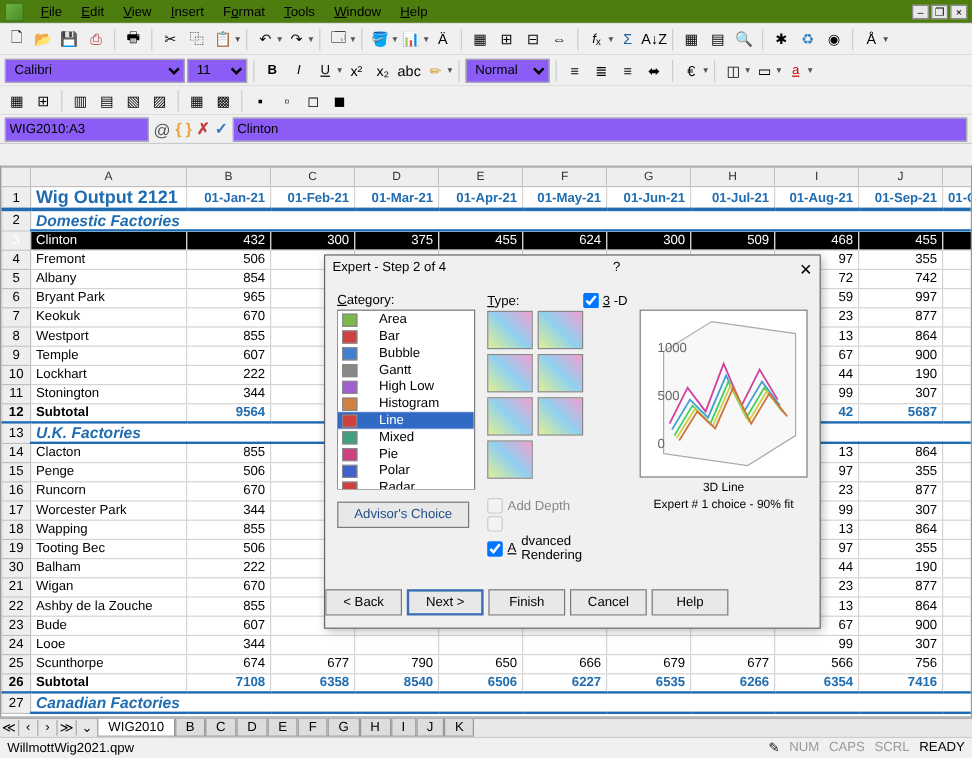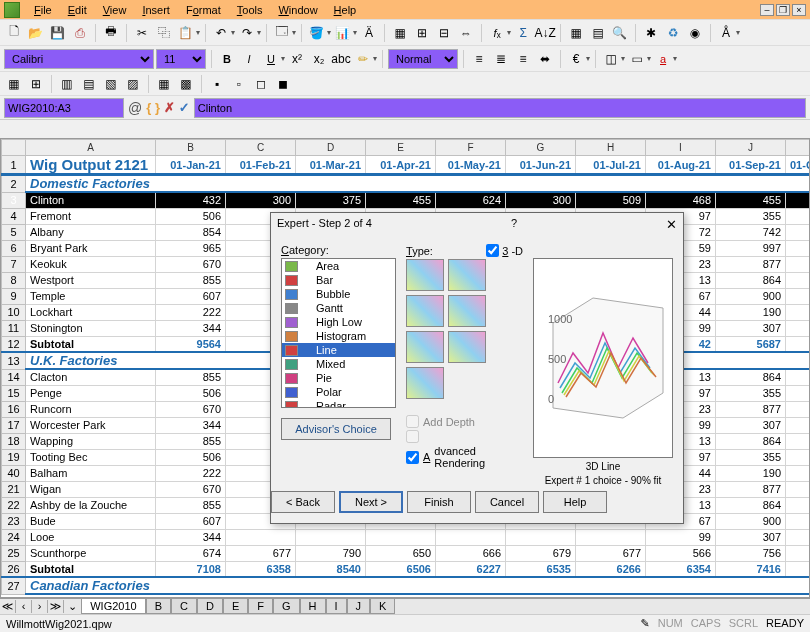--- a/index.html
+++ b/index.html
@@ -1,17 +1,17 @@
 <!DOCTYPE html>
 <html><head>
 <meta charset="utf-8">
 <style>
 *{box-sizing:border-box;margin:0;padding:0;font-family:Tahoma,Arial,sans-serif;font-size:11px}
 body{background:#f0f0f0;width:810px;height:632px;overflow:hidden;position:relative}
-.menubar{display:flex;align-items:center;padding:2px 4px;background:#fdba74;height:20px;border-bottom:1px solid #ddd}
+.menubar{display:flex;align-items:center;padding:2px 4px;background:#4d7c0f;height:20px;border-bottom:1px solid #ddd}
 .menubar .ico{width:16px;height:16px;margin-right:6px;background:linear-gradient(135deg,#6db340,#4a8c2a);border:1px solid #3a7a1a}
 .menubar .mitem{padding:2px 8px;cursor:default}
 .menubar .mitem u{text-decoration:underline}
 .win-controls{margin-left:auto;display:flex;gap:2px}
 .win-controls span{width:14px;height:12px;border:1px solid #888;display:flex;align-items:center;justify-content:center;font-size:9px;background:#e8e8e8;cursor:default}
 .toolbar{display:flex;align-items:center;padding:2px 4px;gap:2px;background:#f0f0f0;height:26px;border-bottom:1px solid #ddd;flex-wrap:nowrap;overflow:hidden}
 .tb-btn{width:20px;height:20px;display:flex;align-items:center;justify-content:center;border:1px solid transparent;cursor:default;font-size:12px}
 .tb-sep{width:1px;height:18px;background:#ccc;margin:0 3px}
 .tb-dd{font-size:8px;color:#555;margin-left:-2px}
 select,input[type=text]{border:1px solid #abadb3;padding:1px 3px;font-size:11px;height:20px;background:#8b5cf6}
@@ -27,21 +27,21 @@
 .sheet-area{position:absolute;top:138px;left:0;right:0;bottom:34px;background:#fff;border:1px solid #999;overflow:hidden}
 table.sheet{border-collapse:collapse;width:100%;table-layout:fixed}
 table.sheet th{background:#eee;border:1px solid #c0c0c0;font-weight:normal;text-align:center;height:16px;font-size:10px;color:#333}
 table.sheet td{border:1px solid #d4d4d4;padding:0 4px;height:16px;white-space:nowrap;overflow:hidden}
 .col-hdr{position:sticky;top:0}
 .row-hdr{background:#eee!important;text-align:center;border:1px solid #c0c0c0!important;width:24px}
 .title-cell{color:#1f6cb0;font-weight:bold;font-size:15px}
 .section{color:#1f6cb0;font-weight:bold;font-style:italic;font-size:13px;border-bottom:2px solid #1f6cb0!important}
 .sel-row td{background:#000;color:#fff}
 .subtotal td{font-weight:bold;border-top:1px solid #333!important;border-bottom:2px solid #1f6cb0!important;color:#000}
-.subtotal .row-hdr{font-weight:normal}
+.subtotal .row-hdr{font-weight:bold}
 .r{text-align:right}
 .date-hdr{color:#1f6cb0;font-weight:bold;text-align:right}
 .tabs{position:absolute;bottom:18px;left:0;right:0;height:16px;background:#e8e8e8;display:flex;align-items:center;font-size:10px;border-top:1px solid #999}
 .tabs .nav{display:flex}
 .tabs .nav span{width:16px;text-align:center;border-right:1px solid #aaa;cursor:default}
 .tabs .tab{padding:1px 8px;border:1px solid #999;border-top:none;background:#ddd;cursor:default}
 .tabs .tab.active{background:#fff;font-weight:normal}
 .status{position:absolute;bottom:0;left:0;right:0;height:18px;background:#f0f0f0;border-top:1px solid #ccc;display:flex;align-items:center;padding:0 6px;font-size:10px;gap:10px}
 .status .right{margin-left:auto;display:flex;gap:8px}
 .status .ind{color:#999}
@@ -59,21 +59,21 @@
 .advisor-btn{margin-top:10px;width:110px;height:22px;border:1px solid #7a7a7a;background:#e8e8e8;color:#1f4f8a;cursor:default}
 .type-col{flex:1}
 .type-hdr{display:flex;align-items:center}
 .type-hdr .chk3d{margin-left:auto;display:flex;align-items:center;gap:3px}
 .type-grid{display:flex;flex-wrap:wrap;gap:4px;margin-top:2px}
 .type-thumb{width:38px;height:32px;border:1px solid #888;background:linear-gradient(45deg,#e0f090,#90d0f0,#f0a0d0);cursor:default;display:flex;align-items:center;justify-content:center}
 .type-opts{margin-top:16px;font-size:10px;color:#888}
 .type-opts div{display:flex;align-items:center;gap:4px;margin:2px 0}
 .type-opts .en{color:#000}
 .preview{width:140px}
-.preview-box{border:1px solid #7a7a7a;background:#fff;height:200px;margin-top:14px;display:flex;align-items:center;justify-content:center;position:relative}
+.preview-box{border:1px solid #7a7a7a;background:#fff;height:140px;margin-top:14px;display:flex;align-items:center;justify-content:center;position:relative}
 .preview-cap{text-align:center;font-size:10px;margin-top:3px}
 .dlg-buttons{position:absolute;bottom:10px;left:0;right:0;display:flex;justify-content:flex-start;gap:4px}
 .dlg-buttons button{width:64px;height:22px;border:1px solid #7a7a7a;background:#e8e8e8;cursor:default;font-size:11px}
 .dlg-buttons button.primary{border:2px solid #3a6fb5}
 svg.chart3d{width:130px;height:130px}
 .hdr-row td{border-bottom:3px solid #1f6cb0!important}
 </style>
 </head>
 <body>
 
@@ -487,21 +487,21 @@
           <td class="r"></td>
           <td class="r"></td>
           <td class="r"></td>
           <td class="r"></td>
           <td class="r"></td>
           <td class="r">97</td>
           <td class="r">355</td>
           <td></td>
         </tr>
         <tr>
-          <td class="row-hdr">40</td>
+          <td class="row-hdr">30</td>
           <td>Balham</td>
           <td class="r">222</td>
           <td class="r"></td>
           <td class="r"></td>
           <td class="r"></td>
           <td class="r"></td>
           <td class="r"></td>
           <td class="r"></td>
           <td class="r">44</td>
           <td class="r">190</td>

